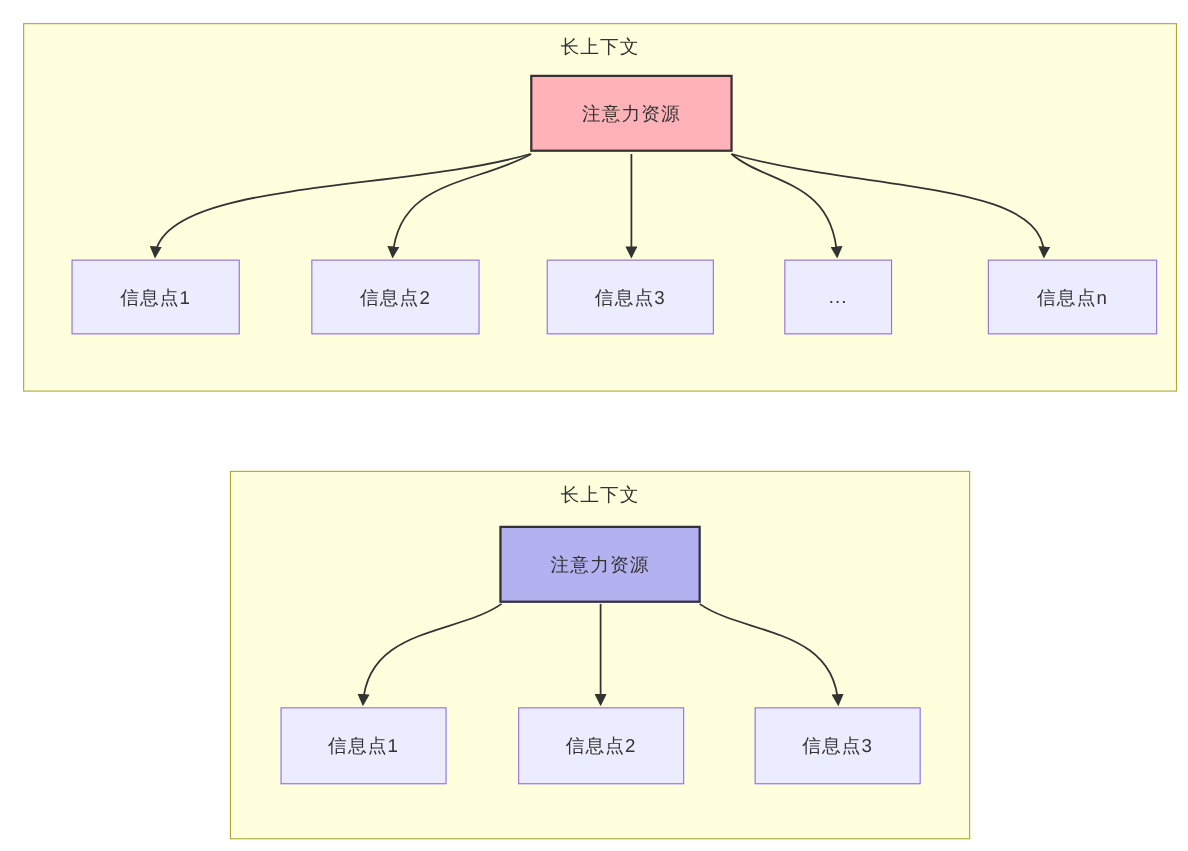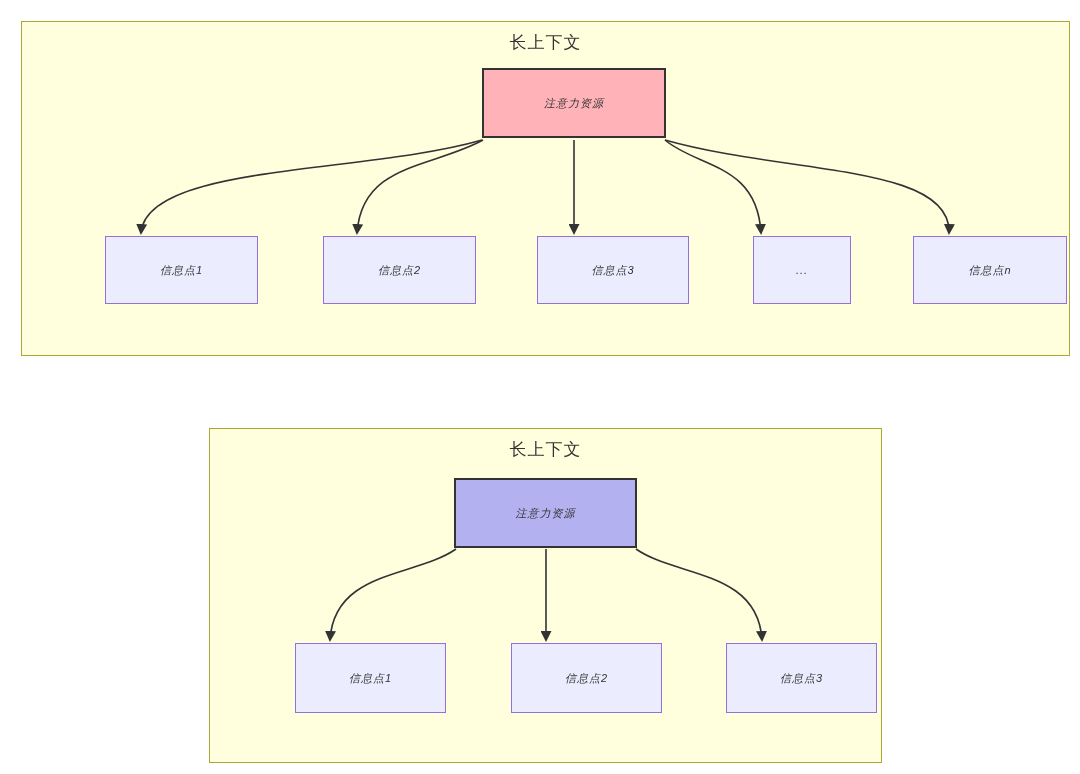--- a/index.html
+++ b/index.html
@@ -31,55 +31,53 @@
     font-size: 17px;
     color: #333333;
     letter-spacing: 1px;
   }
   .node {
     position: absolute;
     box-sizing: border-box;
     display: flex;
     align-items: center;
     justify-content: center;
-    font-size: 11px;
+    font-size: 17px;
     color: #333333;
     letter-spacing: 1px;
-    font-style: italic;
   }
   .node.root-pink {
     background: #ffb3b9;
     border: 2px solid #333333;
   }
   .node.root-purple {
     background: #b4b1f0;
     border: 2px solid #333333;
   }
   .node.info {
     background: #ececff;
     border: 1.5px solid #9370db;
-    margin-left: 40px;
   }
   .edges {
     position: absolute;
     top: 0;
     left: 0;
     width: 1080px;
     height: 774px;
     pointer-events: none;
   }
 
   
   #sg-long   { left: 21px;  top: 21px;  width: 1049px; height: 335px; }
   #ln-root   { left: 482px; top: 68px;  width: 184px;  height: 70px; }
   #ln-c0     { left: 65px;  top: 236px; width: 153px;  height: 68px; }
   #ln-c1     { left: 283px; top: 236px; width: 153px;  height: 68px; }
   #ln-c2     { left: 497px; top: 236px; width: 152px;  height: 68px; }
   #ln-c3     { left: 713px; top: 236px; width: 98px;   height: 68px; }
-  #ln-c4     { left: 873px; top: 236px; width: 154px;  height: 68px; }
+  #ln-c4     { left: 898px; top: 236px; width: 154px;  height: 68px; }
 
   
   #sg-short  { left: 209px; top: 428px; width: 673px;  height: 335px; }
   #sh-root   { left: 454px; top: 478px; width: 183px;  height: 70px; }
   #sh-c0     { left: 255px; top: 643px; width: 151px;  height: 70px; }
   #sh-c1     { left: 471px; top: 643px; width: 151px;  height: 70px; }
   #sh-c2     { left: 686px; top: 643px; width: 151px;  height: 70px; }
 </style>
 </head>
 <body>

